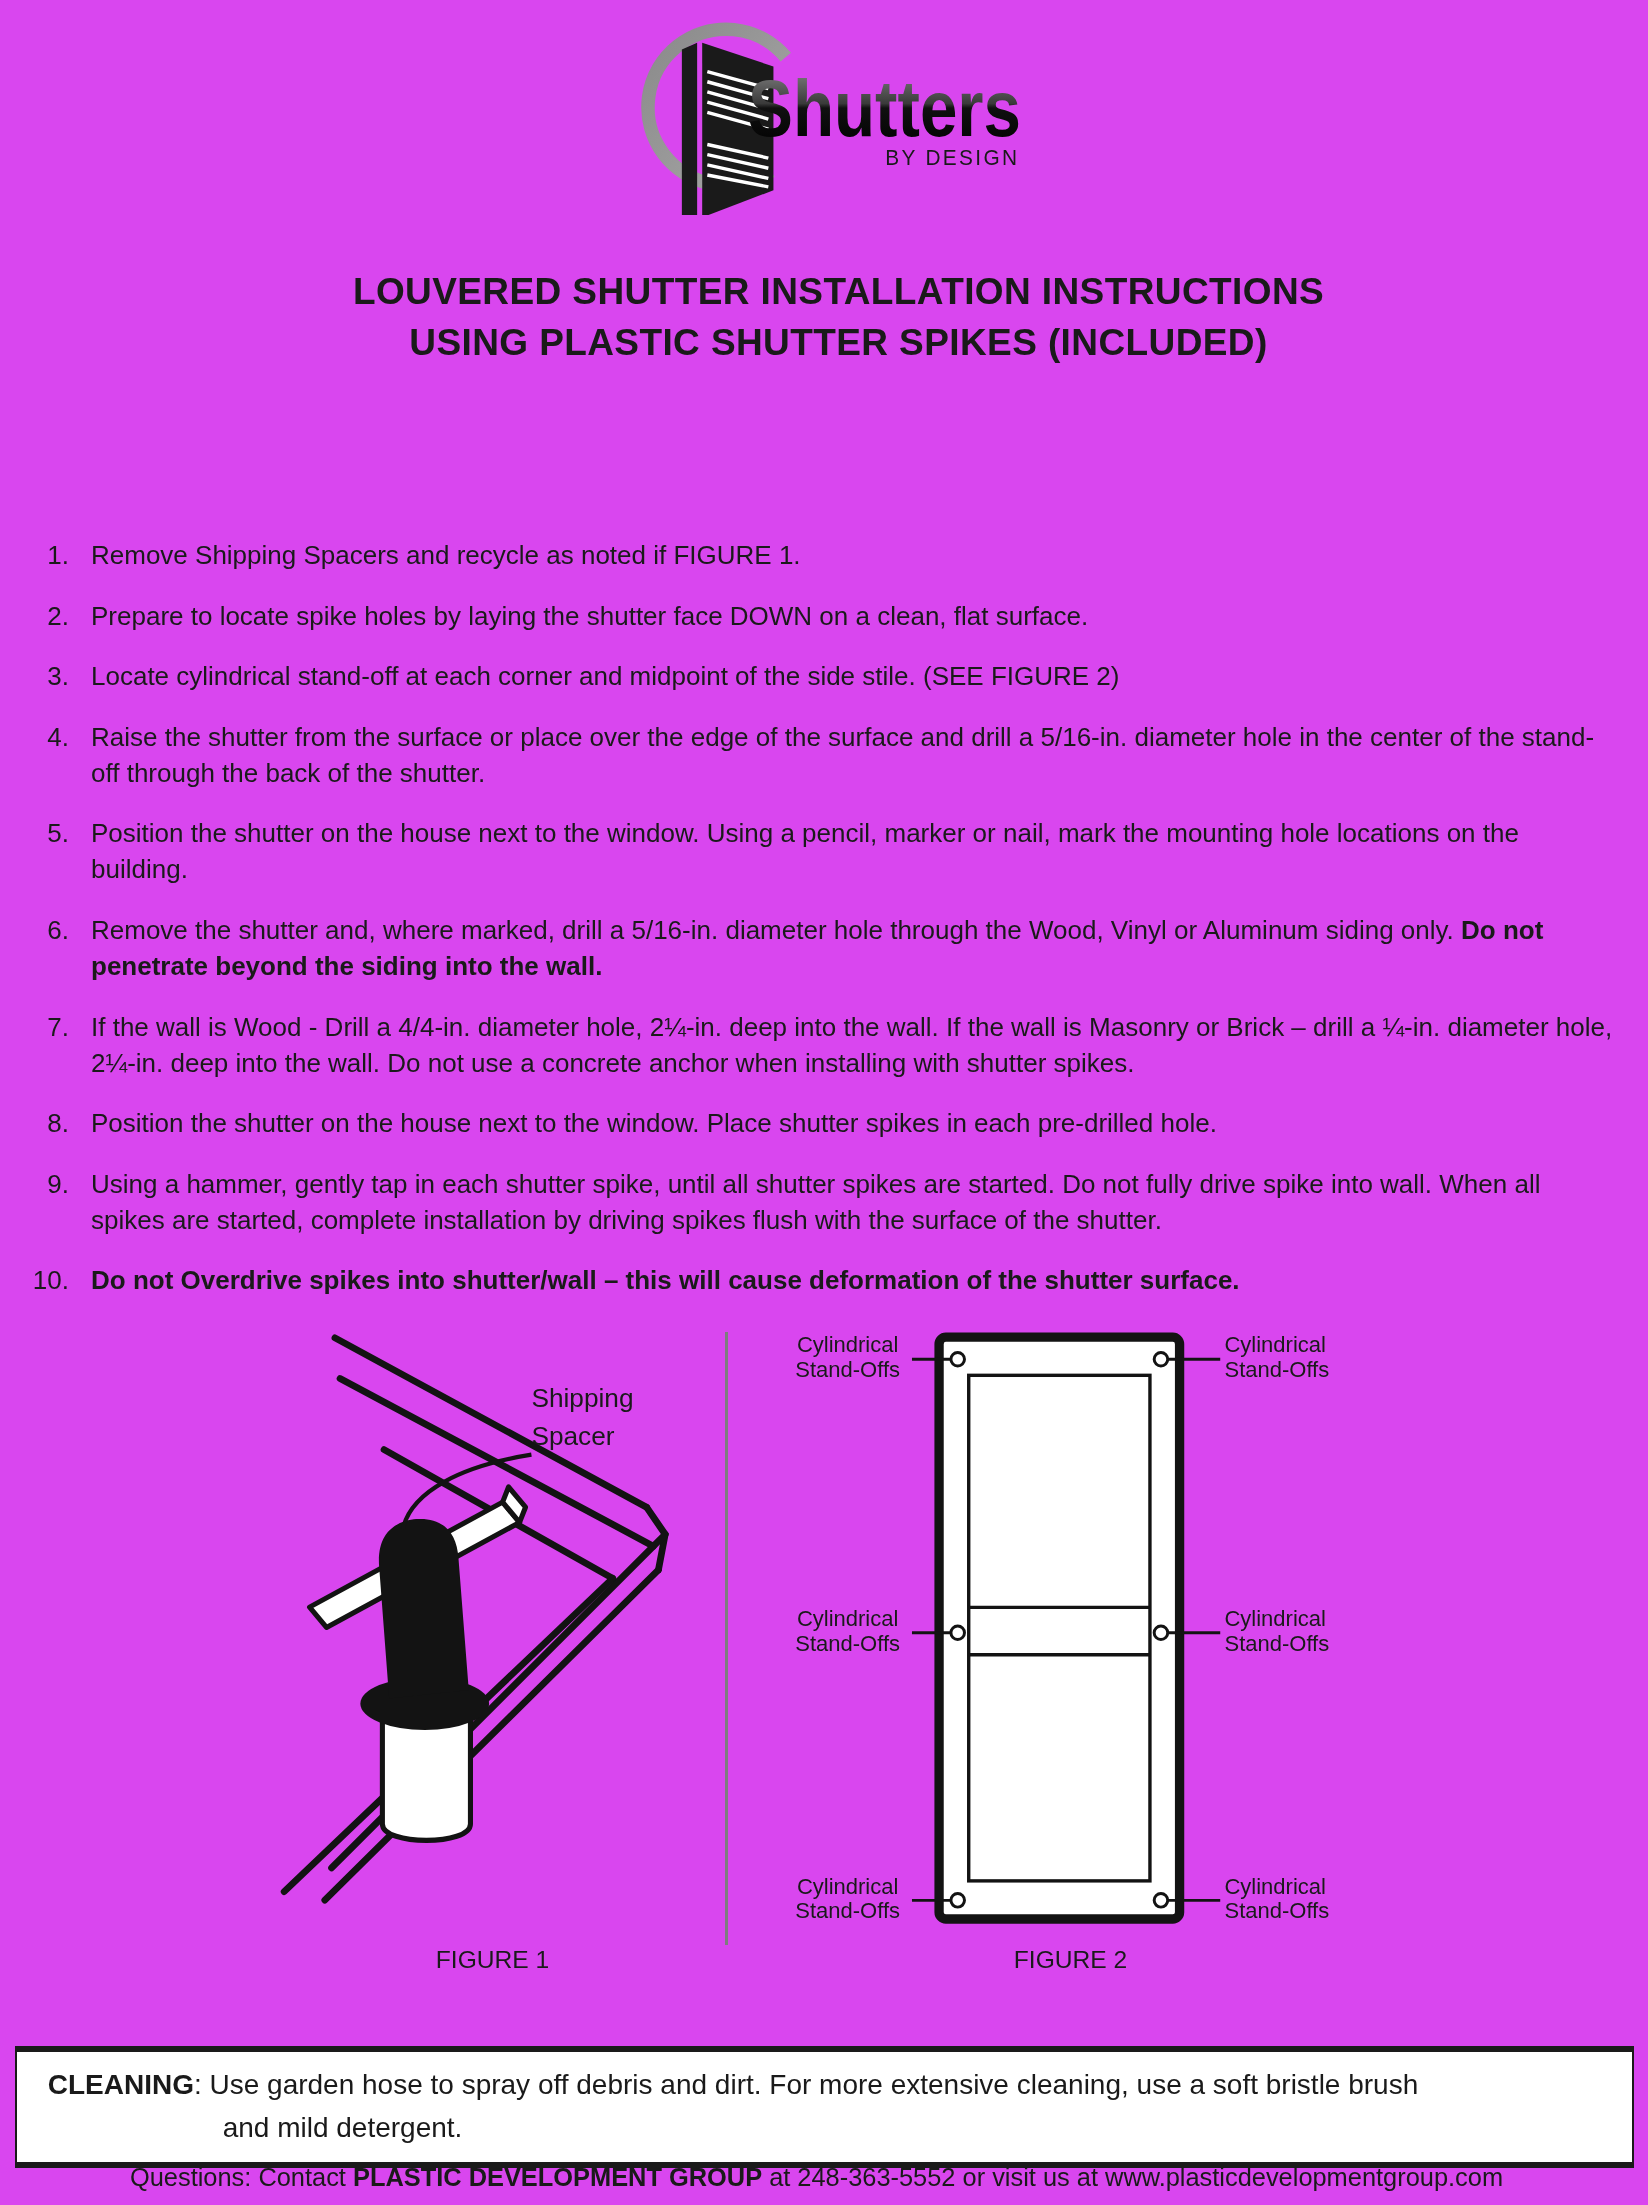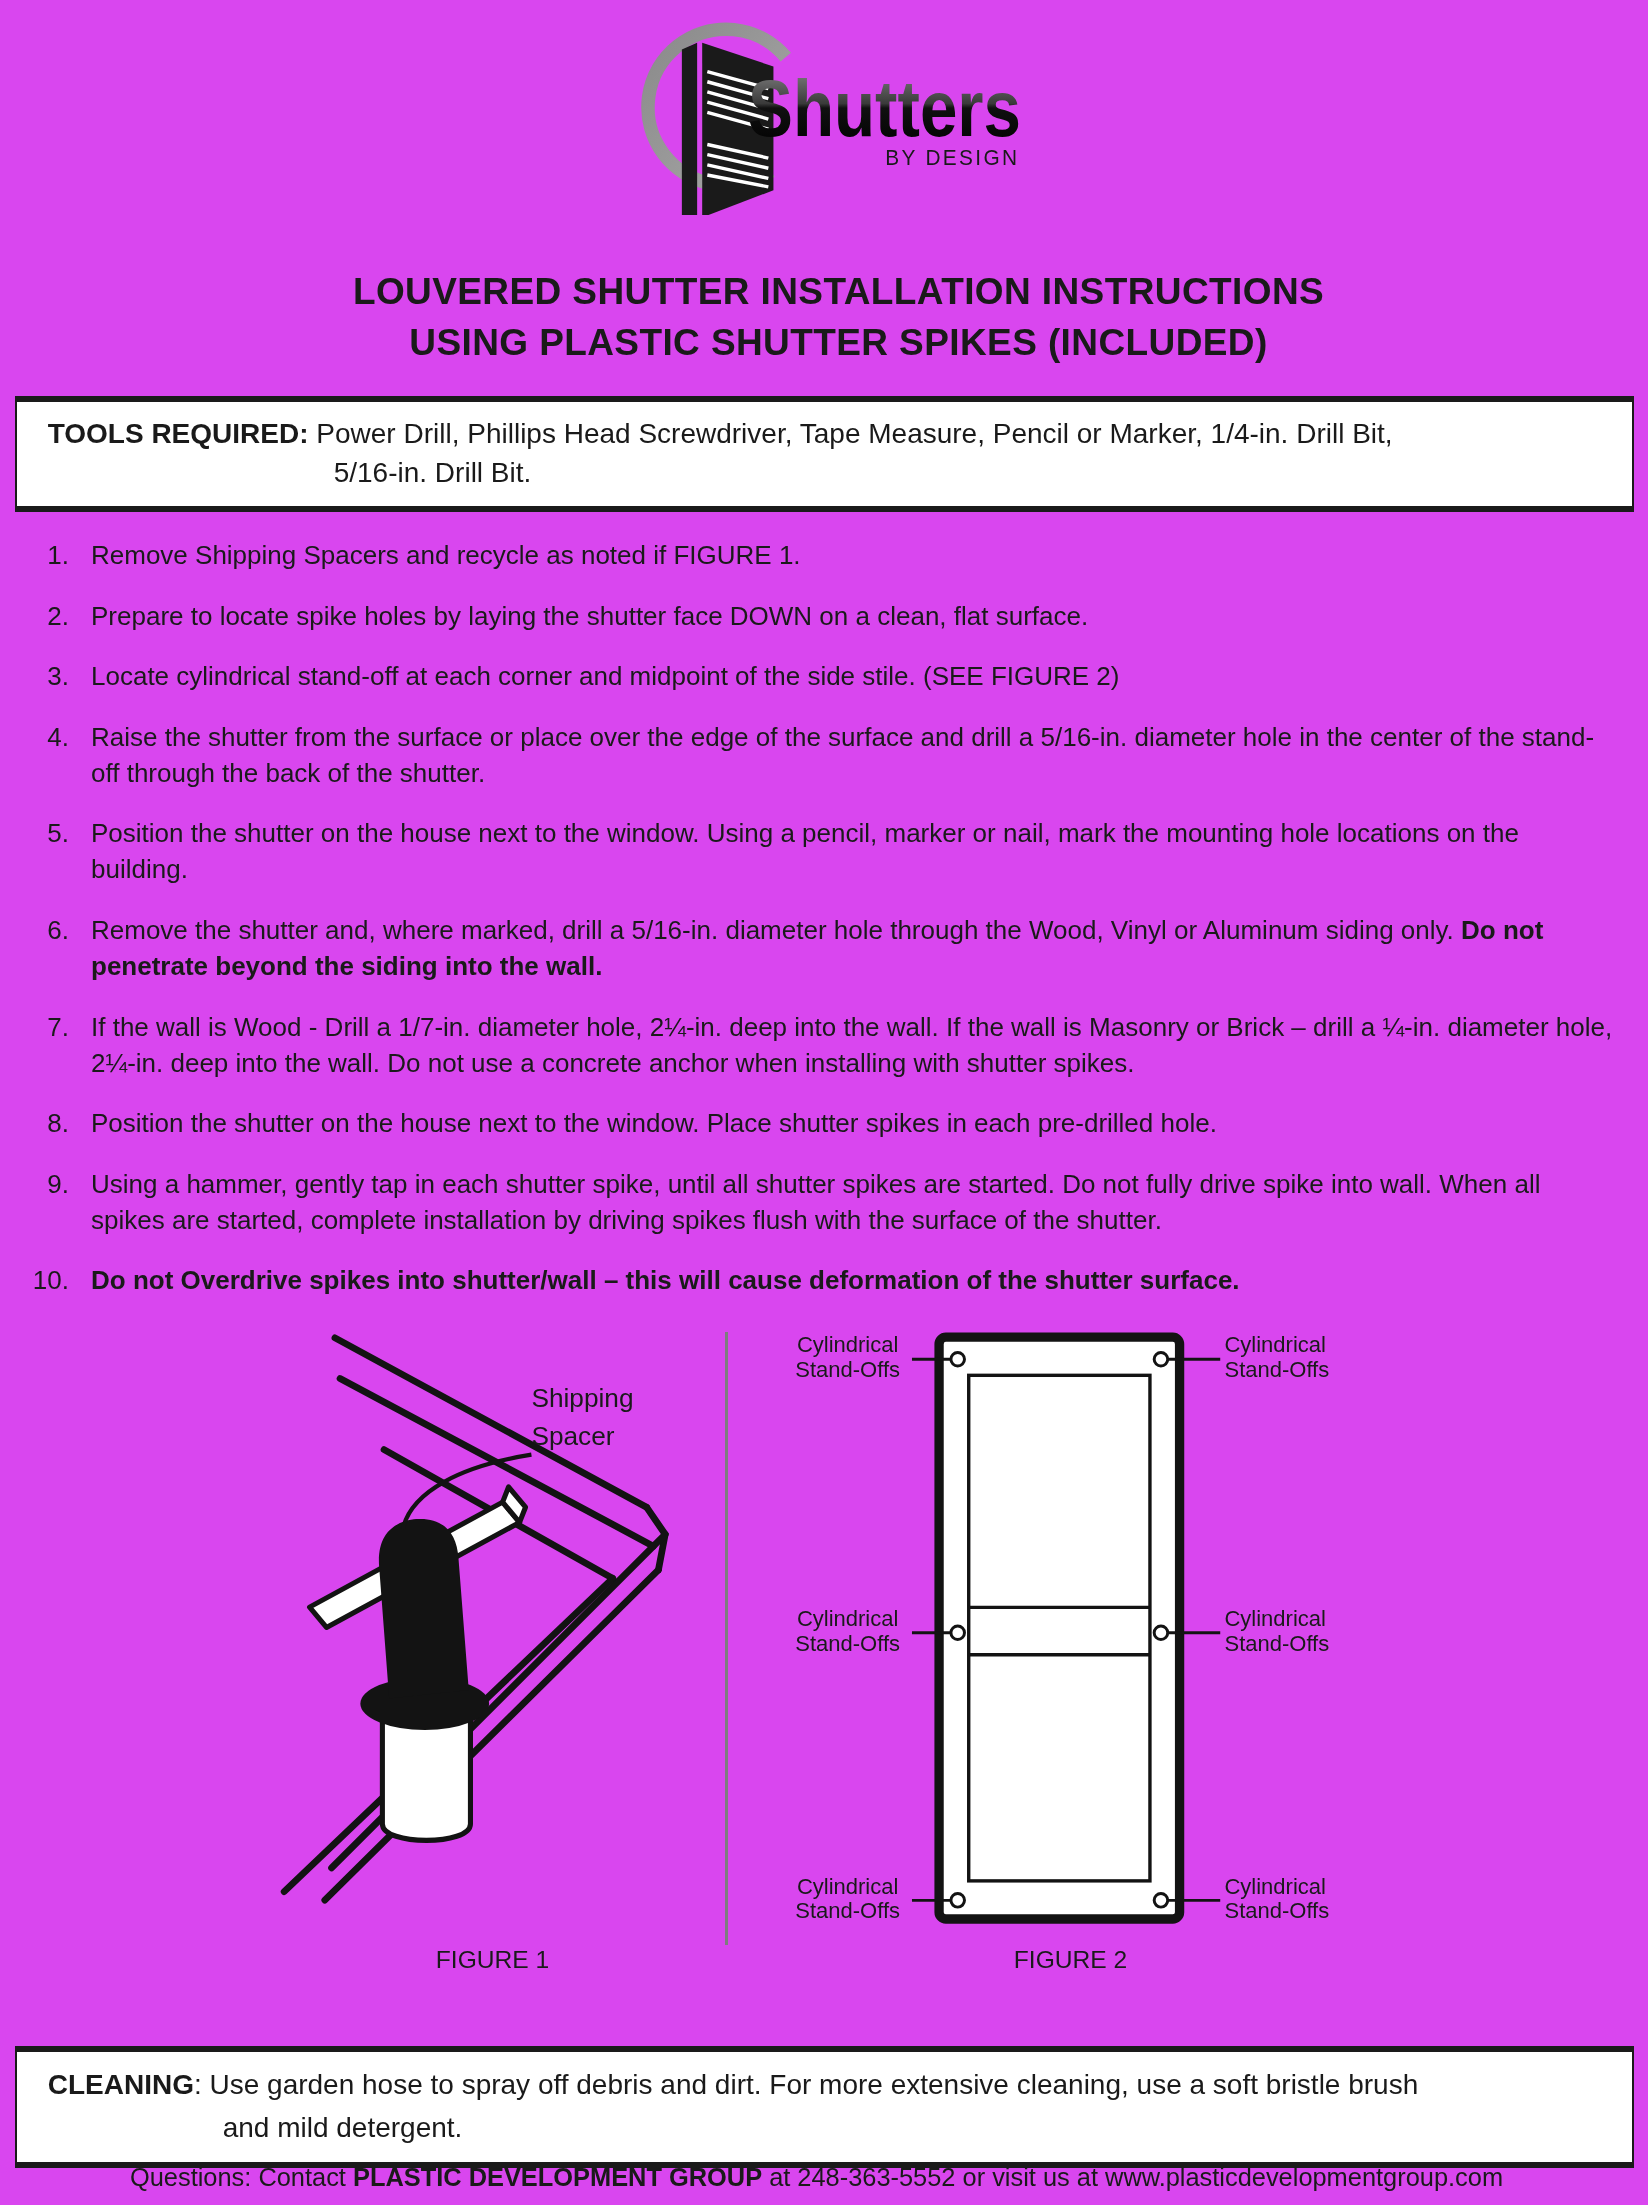--- a/index.html
+++ b/index.html
@@ -73,25 +73,20 @@
     </g>
     <text x="138" y="152" font-size="95" font-weight="bold" font-family="DejaVu Sans, sans-serif" fill="url(#logograd)" textLength="322" lengthAdjust="spacingAndGlyphs">Shutters</text>
     <text x="458" y="186" font-size="27" letter-spacing="3" text-anchor="end" font-family="DejaVu Sans, sans-serif" fill="#1a1a1a" textLength="158" lengthAdjust="spacingAndGlyphs">BY DESIGN</text>
   </svg>
 
   <div class="title">
     <div>LOUVERED SHUTTER INSTALLATION INSTRUCTIONS</div>
     <div>USING PLASTIC SHUTTER SPIKES (INCLUDED)</div>
   </div>
 
-  <div class="rulebox toolsbox">
-    <span class="b">TOOLS REQUIRED:</span>
-    <span>Power Drill, Phillips Head Screwdriver, Tape Measure, Pencil or Marker, 1/4-in. Drill Bit,</span>
-    <span class="cont">5/16-in. Drill Bit.</span>
-  </div>
 
   <div class="steps">
       <div class="step">
         <span class="num">1.</span>
         <div class="txt"><span>Remove Shipping Spacers and recycle as noted if FIGURE 1.</span></div>
       </div>
       <div class="step">
         <span class="num">2.</span>
         <div class="txt"><span>Prepare to locate spike holes by laying the shutter face DOWN on a clean, flat surface.</span></div>
       </div>
@@ -106,21 +101,21 @@
       <div class="step">
         <span class="num">5.</span>
         <div class="txt"><span>Position the shutter on the house next to the window. Using a pencil, marker or nail, mark the mounting hole locations on the building.</span></div>
       </div>
       <div class="step">
         <span class="num">6.</span>
         <div class="txt"><span>Remove the shutter and, where marked, drill a 5/16-in. diameter hole through the Wood, Vinyl or Aluminum siding only. </span><span class="b">Do not penetrate beyond the siding into the wall.</span></div>
       </div>
       <div class="step">
         <span class="num">7.</span>
-        <div class="txt"><span>If the wall is Wood - Drill a 1/7-in. diameter hole, 2¼-in. deep into the wall. If the wall is Masonry or Brick – drill a ¼-in. diameter hole, 2¼-in. deep into the wall. Do not use a concrete anchor when installing with shutter spikes.</span></div>
+        <div class="txt"><span>If the wall is Wood - Drill a 4/4-in. diameter hole, 2¼-in. deep into the wall. If the wall is Masonry or Brick – drill a ¼-in. diameter hole, 2¼-in. deep into the wall. Do not use a concrete anchor when installing with shutter spikes.</span></div>
       </div>
       <div class="step">
         <span class="num">8.</span>
         <div class="txt"><span>Position the shutter on the house next to the window. Place shutter spikes in each pre-drilled hole.</span></div>
       </div>
       <div class="step">
         <span class="num">9.</span>
         <div class="txt"><span>Using a hammer, gently tap in each shutter spike, until all shutter spikes are started. Do not fully drive spike into wall. When all spikes are started, complete installation by driving spikes flush with the surface of the shutter.</span></div>
       </div>
       <div class="step">

